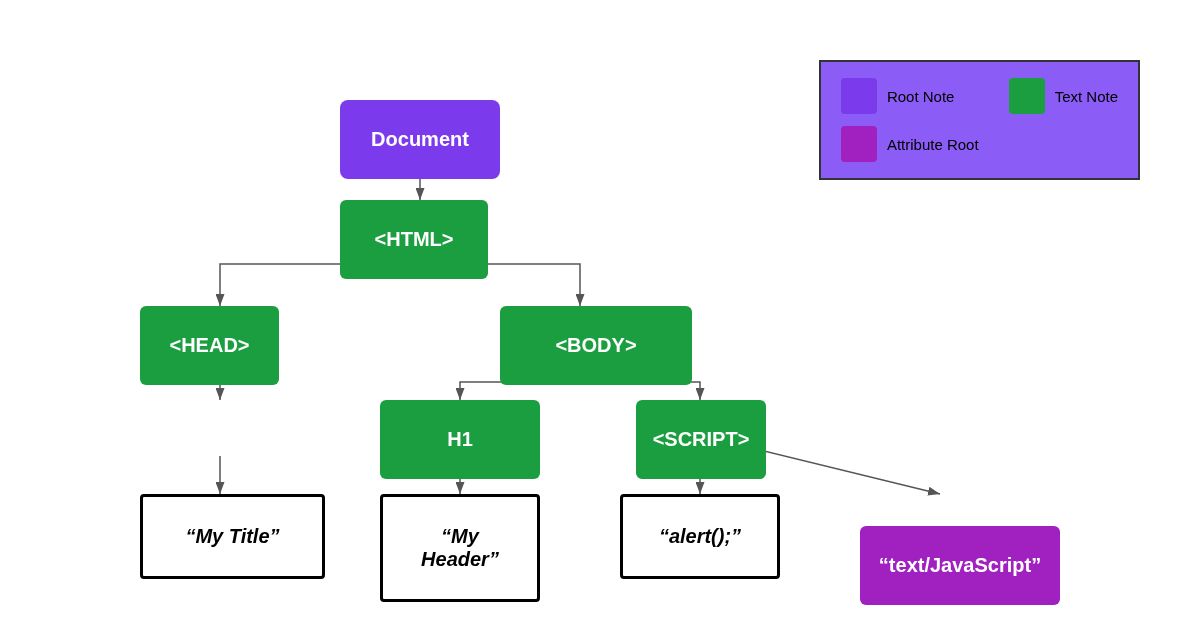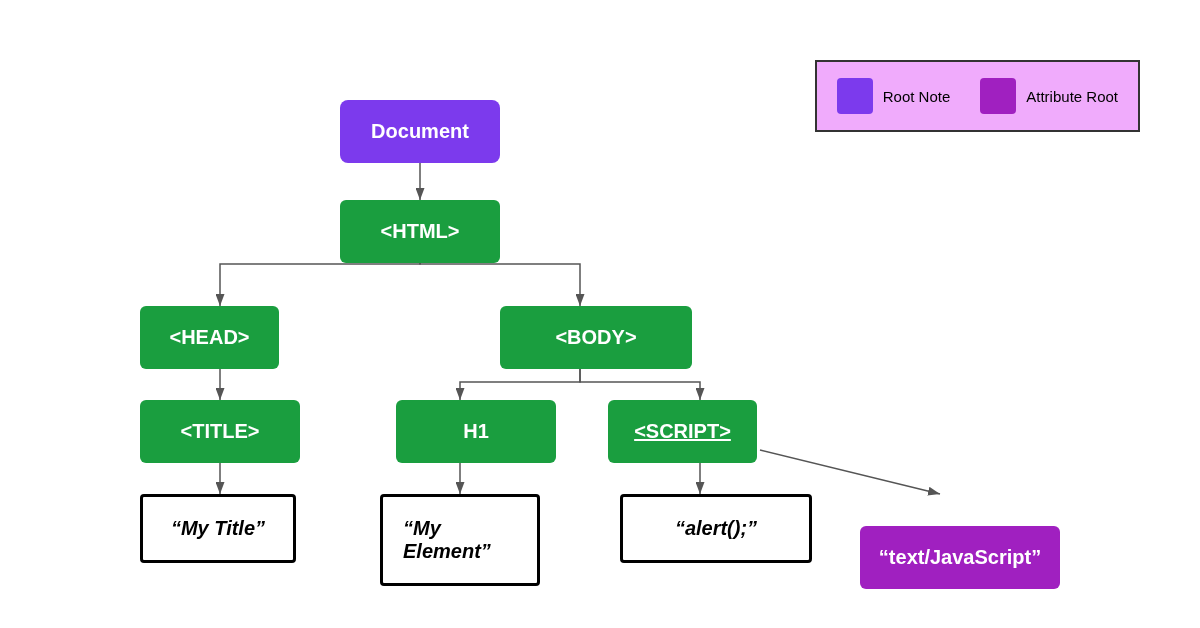--- a/index.html
+++ b/index.html
@@ -21,22 +21,22 @@
     
     .node {
       position: absolute;
       display: flex;
       align-items: center;
       justify-content: center;
       font-size: 20px;
       font-weight: bold;
       color: #fff;
       border-radius: 6px;
-      padding: 20px 20px;
-      text-align: left;
+      padding: 28px 20px;
+      text-align: center;
     }
 
     .node-root {
       background: #7c3aed;
       border-radius: 8px;
     }
 
     .node-element {
       background: #1a9e3f;
       border-radius: 6px;
@@ -55,21 +55,21 @@
       border-radius: 6px;
     }
 
     
     .legend {
       position: absolute;
       top: 60px;
       right: 60px;
       border: 2px solid #333;
       padding: 16px 20px;
-      background: #f0abfc;
+      background: #8b5cf6;
       display: grid;
       grid-template-columns: auto auto;
       gap: 12px 30px;
       align-items: center;
     }
 
     .legend-item {
       display: flex;
       align-items: center;
       gap: 10px;
@@ -127,44 +127,47 @@
 
     <line x1="460" y1="456" x2="460" y2="494" stroke="#555" stroke-width="1.5" marker-end="url(#arrowhead)"></line>
 
     <line x1="700" y1="456" x2="700" y2="494" stroke="#555" stroke-width="1.5" marker-end="url(#arrowhead)"></line>
 
     <line x1="760" y1="450" x2="940" y2="494" stroke="#555" stroke-width="1.5" marker-end="url(#arrowhead)"></line>
   </svg>
 
   <div class="node node-root" style="left: 340px; top: 100px; width: 160px;">Document</div>
 
-  <div class="node node-element" style="left: 340px; top: 200px; width: 160px;">&lt;HTML&gt;</div>
+  <div class="node node-element" style="left: 340px; top: 200px; width: 148px;">&lt;HTML&gt;</div>
 
   <div class="node node-element" style="left: 140px; top: 306px; width: 139px;">&lt;HEAD&gt;</div>
 
   <div class="node node-element" style="left: 500px; top: 306px; width: 192px;">&lt;BODY&gt;</div>
 
-  <div class="node node-element" style="left: 140px; top: 400px; width: 160px;">&lt;TITLE&gt;</div>
 
-  <div class="node node-element" style="left: 396px; top: 400px; width: 160px;">H1</div>
+  <div class="node node-element" style="left: 380px; top: 400px; width: 160px;">H1</div>
 
-  <div class="node node-element" style="left: 608px; top: 400px; width: 149px; text-decoration: underline;">&lt;SCRIPT&gt;</div>
+  <div class="node node-element" style="left: 636px; top: 400px; width: 130px;">&lt;SCRIPT&gt;</div>
 
-  <div class="node node-text" style="left: 140px; top: 494px; width: 156px;">“My Title”</div>
+  <div class="node node-text" style="left: 140px; top: 494px; width: 185px;">“My Title”</div>
 
-  <div class="node node-text" style="left: 380px; top: 494px; width: 160px;">“My Element”</div>
+  <div class="node node-text" style="left: 380px; top: 494px; width: 160px;">“My Header”</div>
 
-  <div class="node node-text" style="left: 620px; top: 494px; width: 192px;">“alert();”</div>
+  <div class="node node-text" style="left: 620px; top: 494px; width: 160px;">“alert();”</div>
 
   <div class="node node-attribute" style="left: 860px; top: 494px; width: 200px; margin-top: 32px;">“text/JavaScript”</div>
 
   <div class="legend">
     <div class="legend-item">
       <div class="legend-box legend-box-root"></div>
       <span>Root Note</span>
+    </div>
+    <div class="legend-item">
+      <div class="legend-box legend-box-text"></div>
+      <span>Text Note</span>
     </div>
     <div class="legend-item">
       <div class="legend-box legend-box-attribute"></div>
       <span>Attribute Root</span>
     </div>
   </div>
 
 </div>
 
 </body></html>

